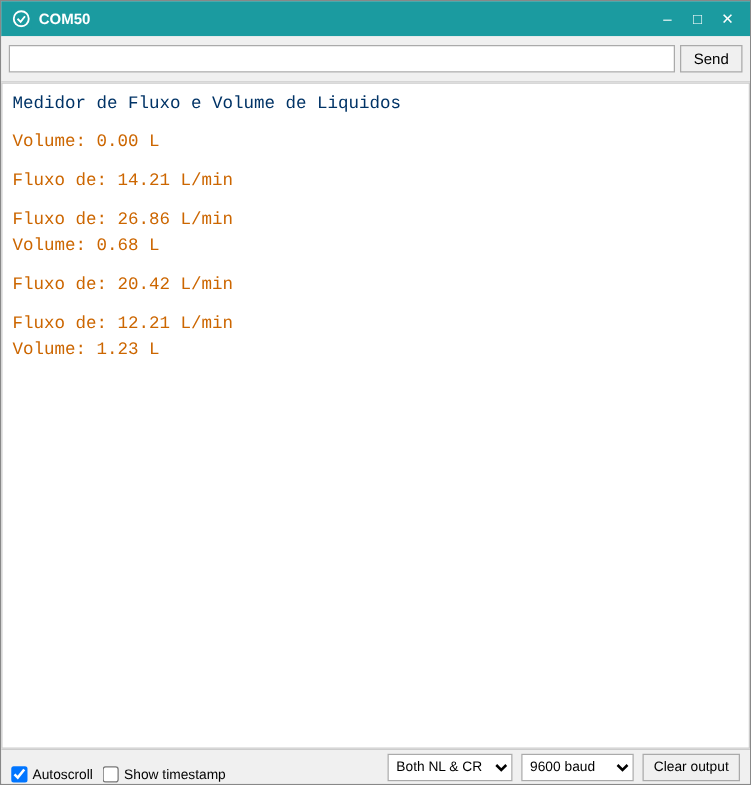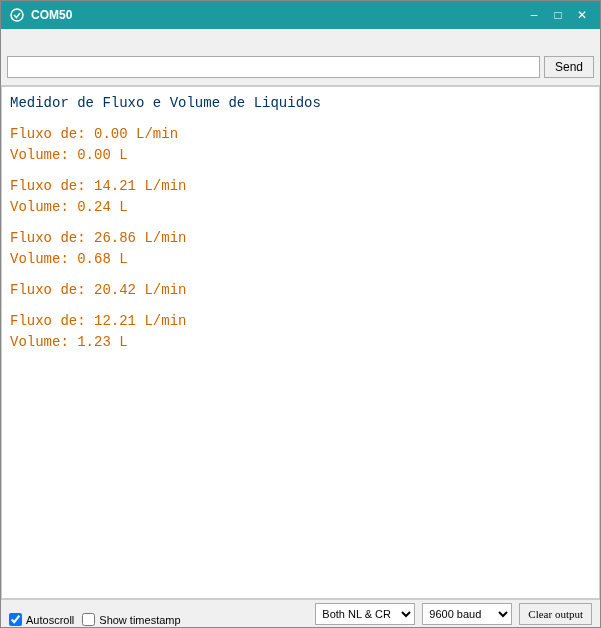--- a/index.html
+++ b/index.html
@@ -79,21 +79,20 @@
 
     .toolbar {
       background: #f0f0f0;
       padding: 4px 6px;
       display: flex;
       align-items: center;
       gap: 4px;
       border-bottom: 1px solid #ccc;
       flex-shrink: 0;
       height: 37px;
-      margin-top: 20px;
     }
 
     .toolbar-input {
       flex: 1;
       height: 22px;
       border: 1px solid #aaa;
       background: white;
       padding: 0 4px;
       font-size: 12px;
       outline: none;
@@ -196,21 +195,20 @@
     }
 
     .clear-btn {
       height: 22px;
       padding: 0 8px;
       background: #f0f0f0;
       border: 1px solid #aaa;
       font-size: 11px;
       cursor: pointer;
       white-space: nowrap;
-      font-family: Liberation Serif, serif;
     }
   </style>
 </head>
 <body>
 
 <div class="window">
 
   <div class="title-bar">
     <div class="title-bar-left">
       <div class="title-bar-icon">
@@ -229,25 +227,23 @@
   </div>
 
   <div class="toolbar">
     <input class="toolbar-input" type="text" value="" style="">
     <button class="send-btn">Send</button>
   </div>
 
   <div class="serial-output" id="serial-output">
   <div class="output-line blue">Medidor de Fluxo e Volume de Liquidos</div>
       <div class="output-spacer"></div>
-      <div class="output-line orange">Fluxo de: 0.00 L/min</div>
       <div class="output-line orange">Volume: 0.00 L</div>
       <div class="output-spacer"></div>
       <div class="output-line orange">Fluxo de: 14.21 L/min</div>
-      <div class="output-line orange">Volume: 0.24 L</div>
       <div class="output-spacer"></div>
       <div class="output-line orange">Fluxo de: 26.86 L/min</div>
       <div class="output-line orange">Volume: 0.68 L</div>
       <div class="output-spacer"></div>
       <div class="output-line orange">Fluxo de: 20.42 L/min</div>
       <div class="output-spacer"></div>
       <div class="output-line orange">Fluxo de: 12.21 L/min</div>
       <div class="output-line orange">Volume: 1.23 L</div>
     </div>
 

